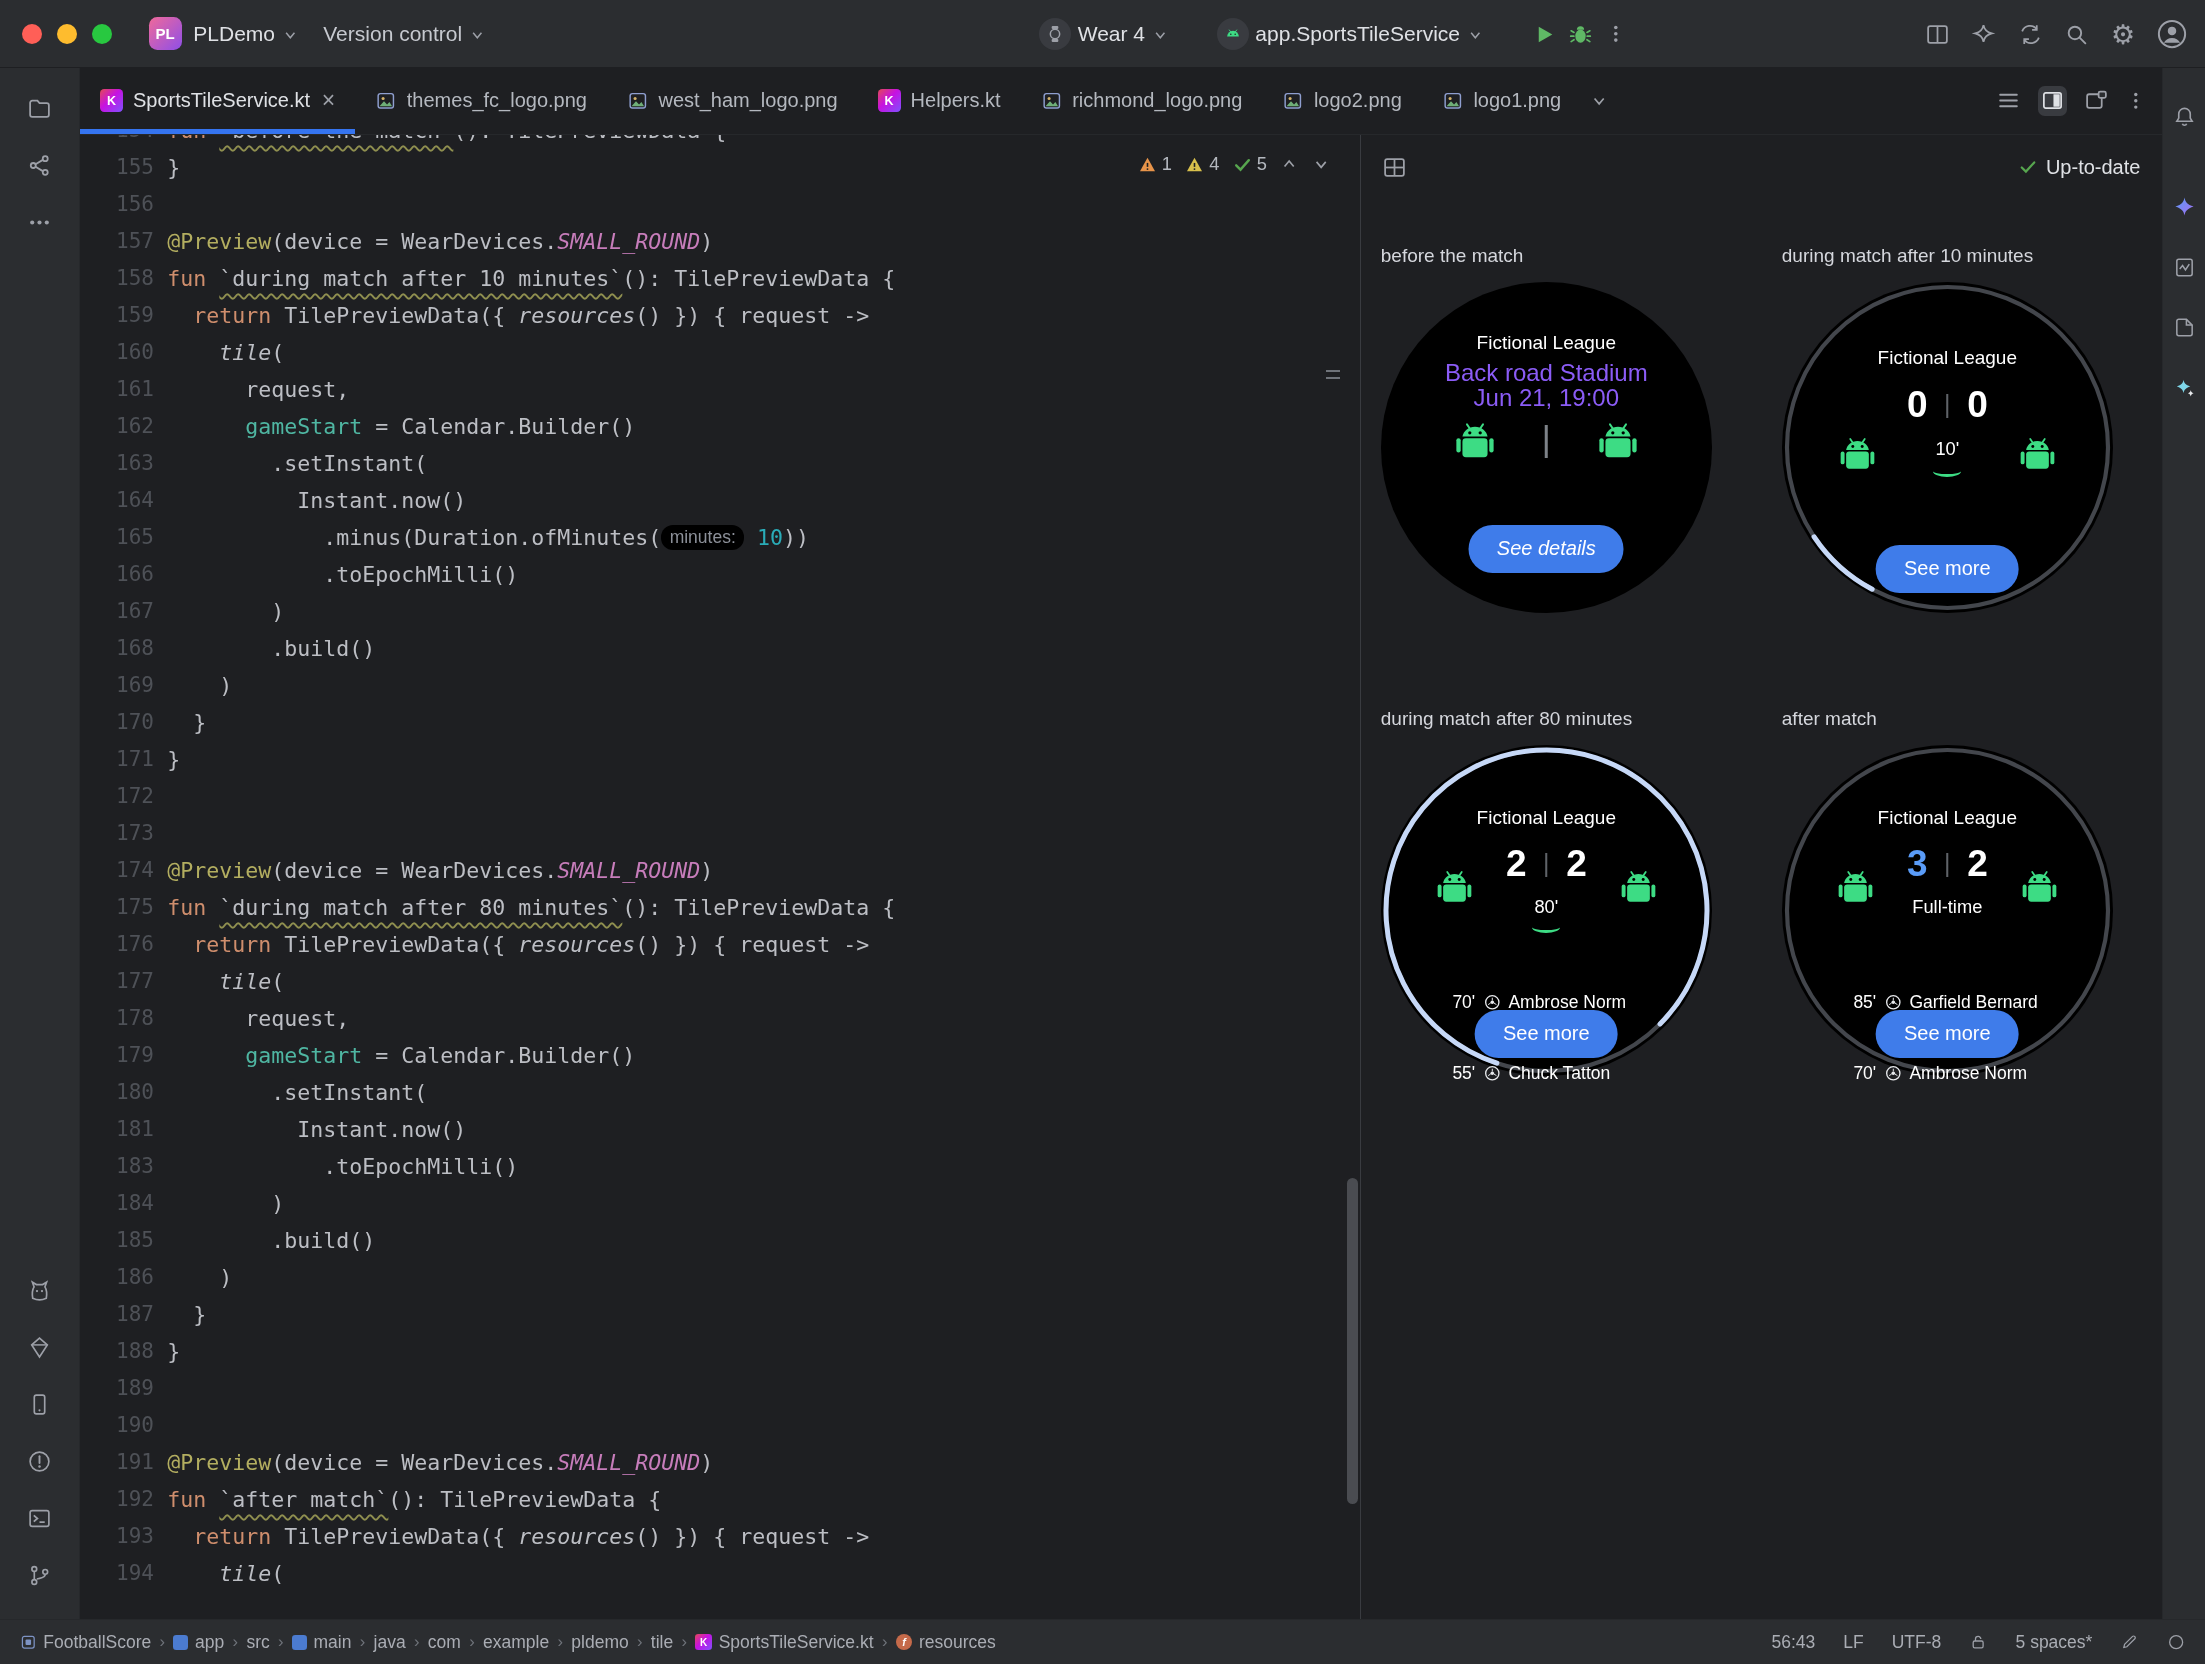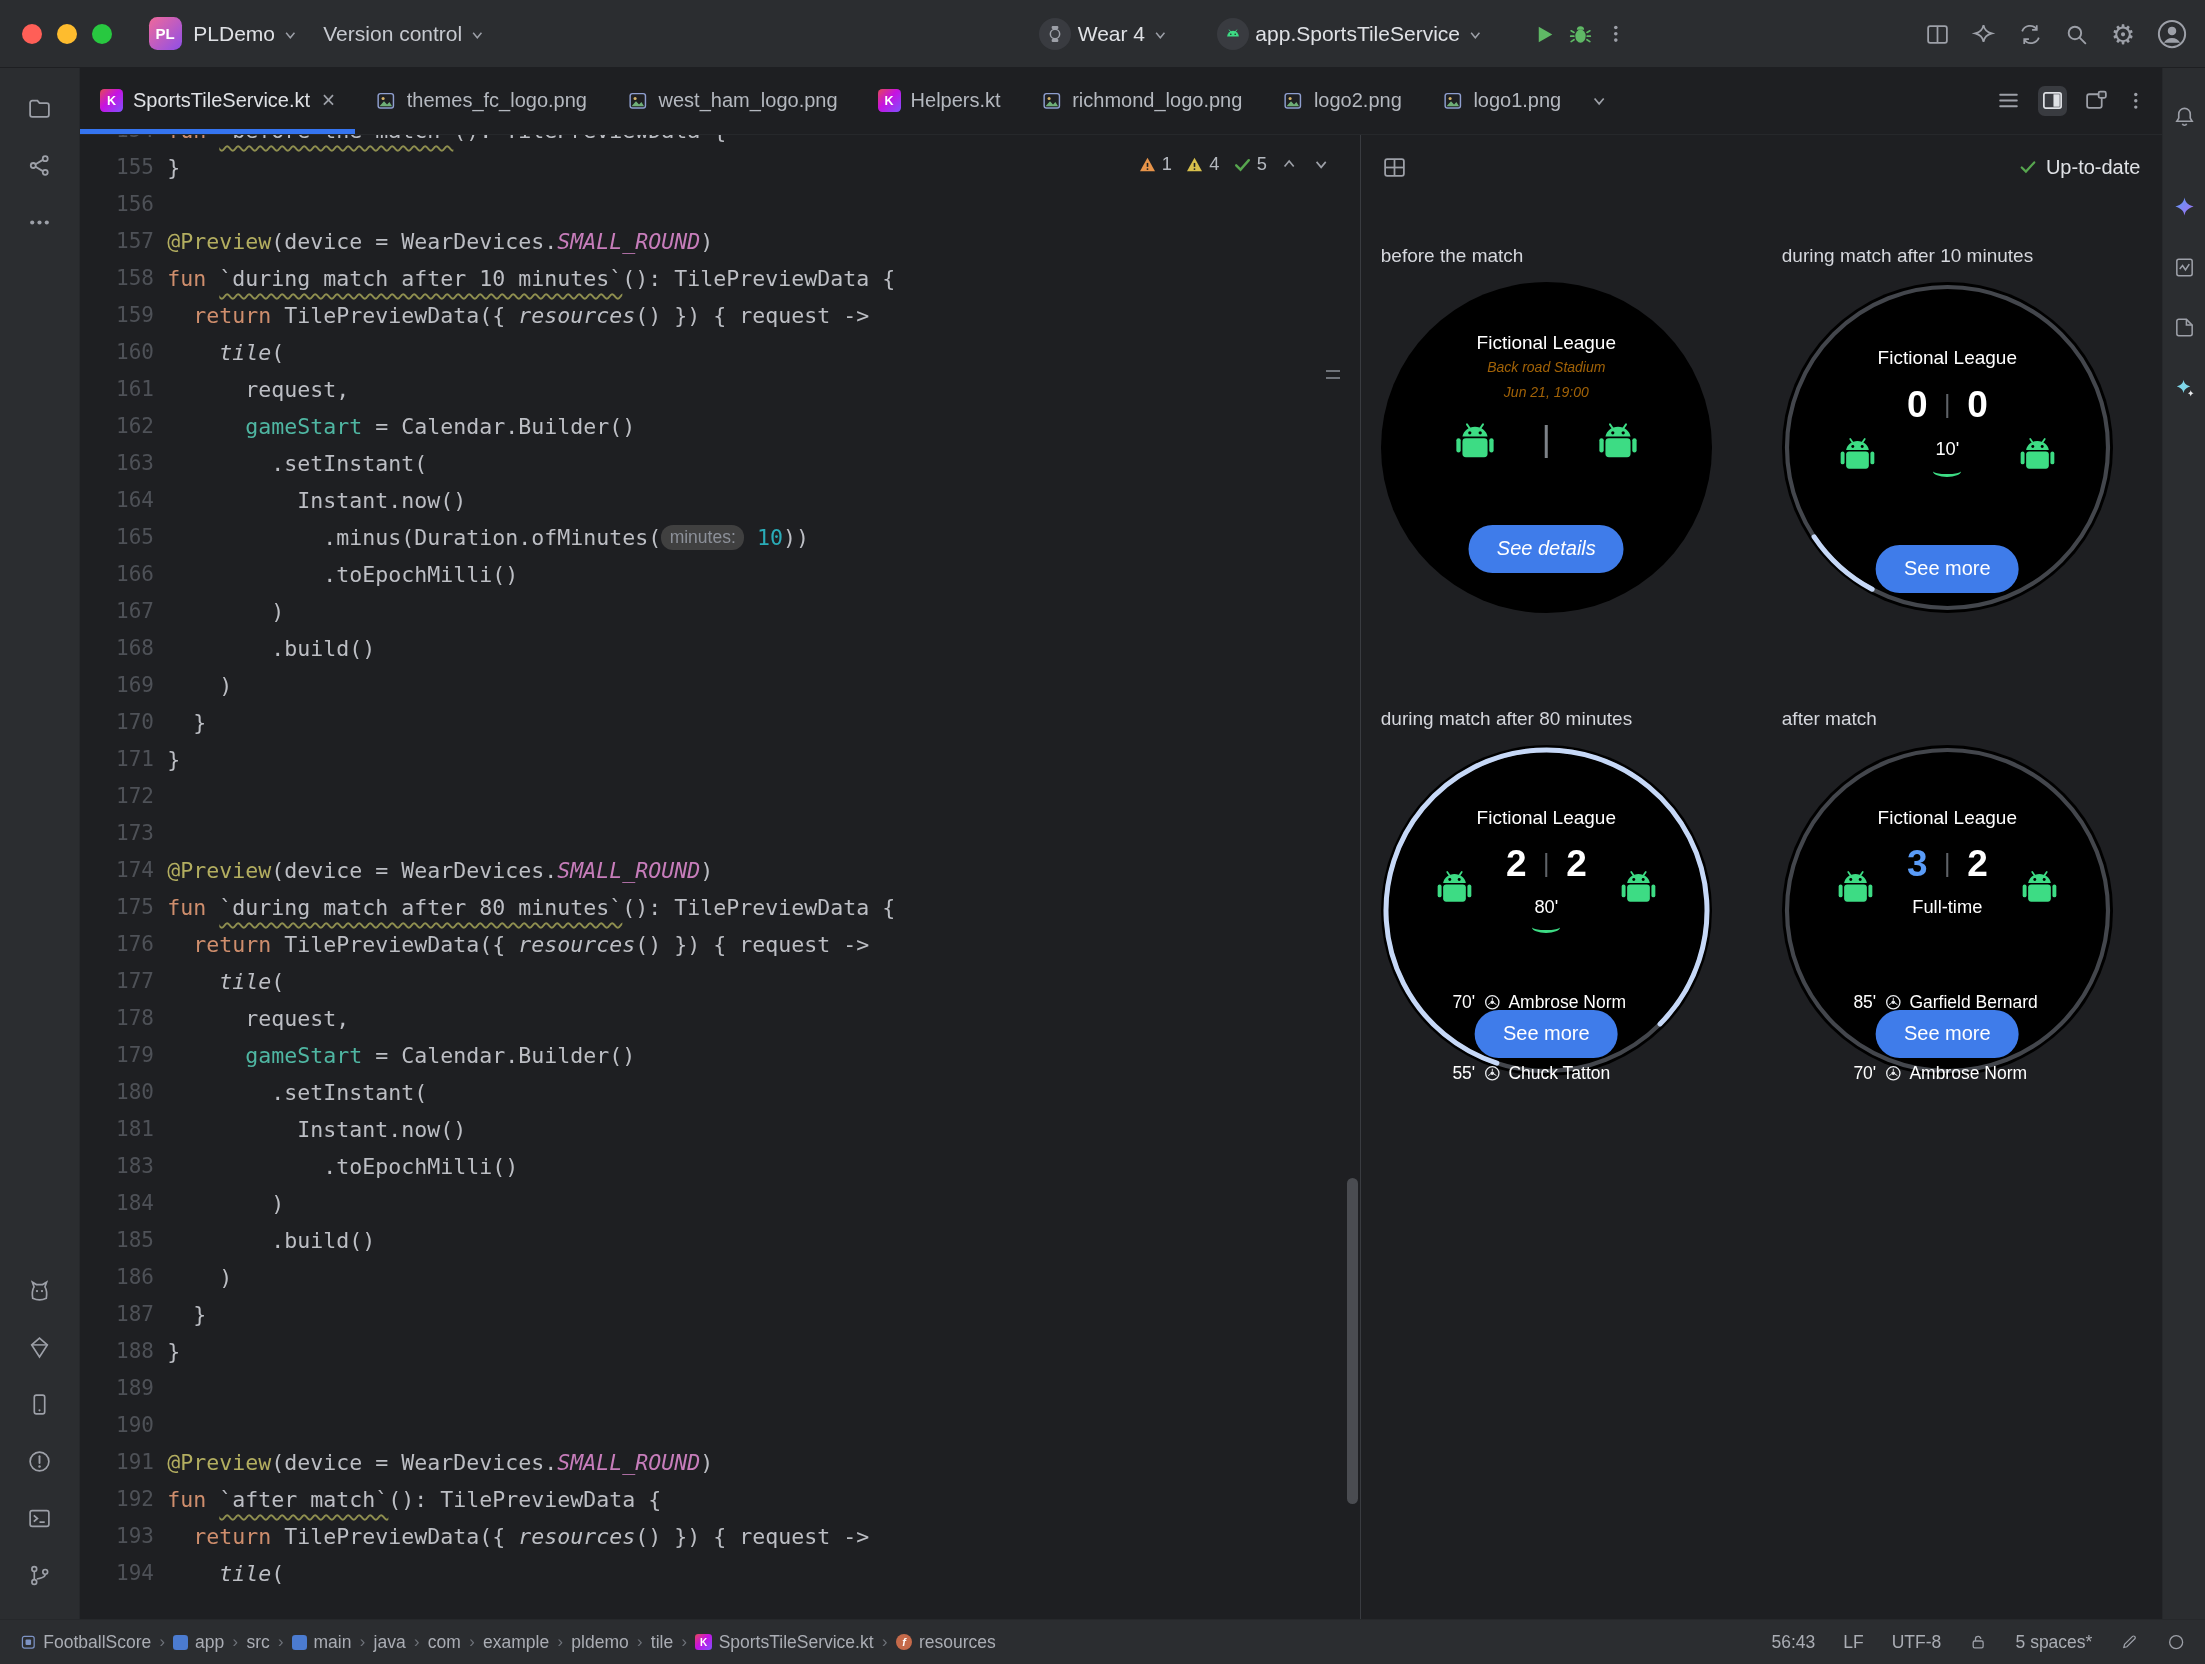--- a/index.html
+++ b/index.html
@@ -63,21 +63,21 @@
   .ln{width:42px;flex:none;text-align:right;color:#4e5157;font-size:21px;margin-right:13.3px;}
   .ct{white-space:pre;}
   .tok-d{color:#bcbec4}
   .tok-k{color:#cf8e6d}
   .tok-a{color:#b3ae60}
   .tok-n2{color:#2aacb8}
   .tok-c{color:#c77dbb;font-style:italic}
   .tok-g{color:#4fb6a2}
   .tok-i{color:#bcbec4;font-style:italic}
   .tok-w{color:#bcbec4;text-decoration:underline wavy #8f8f4f 1.7px;text-underline-offset:6.7px;}
-  .tok-h{display:inline-block;background:#404040;color:#8c9099;font-size:17.5px;line-height:25px;
+  .tok-h{display:inline-block;background:#000000;color:#8c9099;font-size:17.5px;line-height:25px;
     padding:0 8.3px;border-radius:12px;font-family:"Liberation Sans",sans-serif;vertical-align:1.7px;}
   #inspections{position:absolute;top:18.3px;right:30px;display:flex;align-items:center;gap:13.3px;
     font-family:"Liberation Sans",sans-serif;font-size:18.3px;color:#b4b8bf;}
   .insp{display:flex;align-items:center;gap:5px;}
   #scroll-thumb{position:absolute;right:2.5px;top:1043px;width:10.8px;height:326px;background:#4a4c51;border-radius:5.8px;}
   #margin-mark{position:absolute;right:20px;top:235px;display:flex;flex-direction:column;gap:4.2px;}
   #margin-mark i{display:block;width:14px;height:2.5px;background:#6f737a;}
   #split-divider{width:0.8px;background:var(--border);}
 
   
@@ -85,21 +85,21 @@
   #preview-header{position:absolute;top:0;left:0;right:0;height:65px;display:flex;align-items:center;
     justify-content:space-between;padding:0 21.6px;}
   #uptodate{display:flex;align-items:center;gap:8.3px;font-size:20px;color:var(--text);}
   .ptile{position:absolute;width:333px;}
   .ptile-label{font-size:19px;color:#d5d7dd;height:27px;margin-bottom:10px;}
   .watch{position:relative;width:331px;height:331px;border-radius:50%;background:#000;}
   .ring{position:absolute;inset:0;}
   .ring .track{fill:none;stroke:#43464c;stroke-width:5;}
   .ring .prog{fill:none;stroke:#c6d8f7;stroke-width:6;stroke-linecap:round;}
   .w-title{position:absolute;width:100%;text-align:center;font-size:19px;color:#fff;}
-  .w-sub{position:absolute;width:100%;text-align:center;font-size:14px;color:#a16207;font-style:italic;}
+  .w-sub{position:absolute;width:100%;text-align:center;font-size:24px;color:#8b5cf6;}
   .w-score{position:absolute;width:100%;text-align:center;font-size:37px;font-weight:600;color:#fff;}
   .w-score .ssep{color:#5f6368;font-size:25px;font-weight:400;margin:0 16.6px;position:relative;top:-4.2px;}
   .w-score .blue{color:#5a9cf8;}
   .w-time{position:absolute;width:100%;text-align:center;font-size:18.3px;color:#fff;}
   .live-arc{position:absolute;left:50%;transform:translateX(-50%);width:28px;height:11.7px;
     border-bottom:3.3px solid var(--green);border-radius:50%;}
   .android{position:absolute;width:47px;}
   .android.big{width:52px;}
   .vbar{position:absolute;left:50%;transform:translateX(-50%);top:143px;width:2.5px;height:33px;background:#7d8288;}
   .scorers{position:absolute;top:205px;left:0;right:0;display:flex;flex-direction:column;gap:8.3px;align-items:center;}

